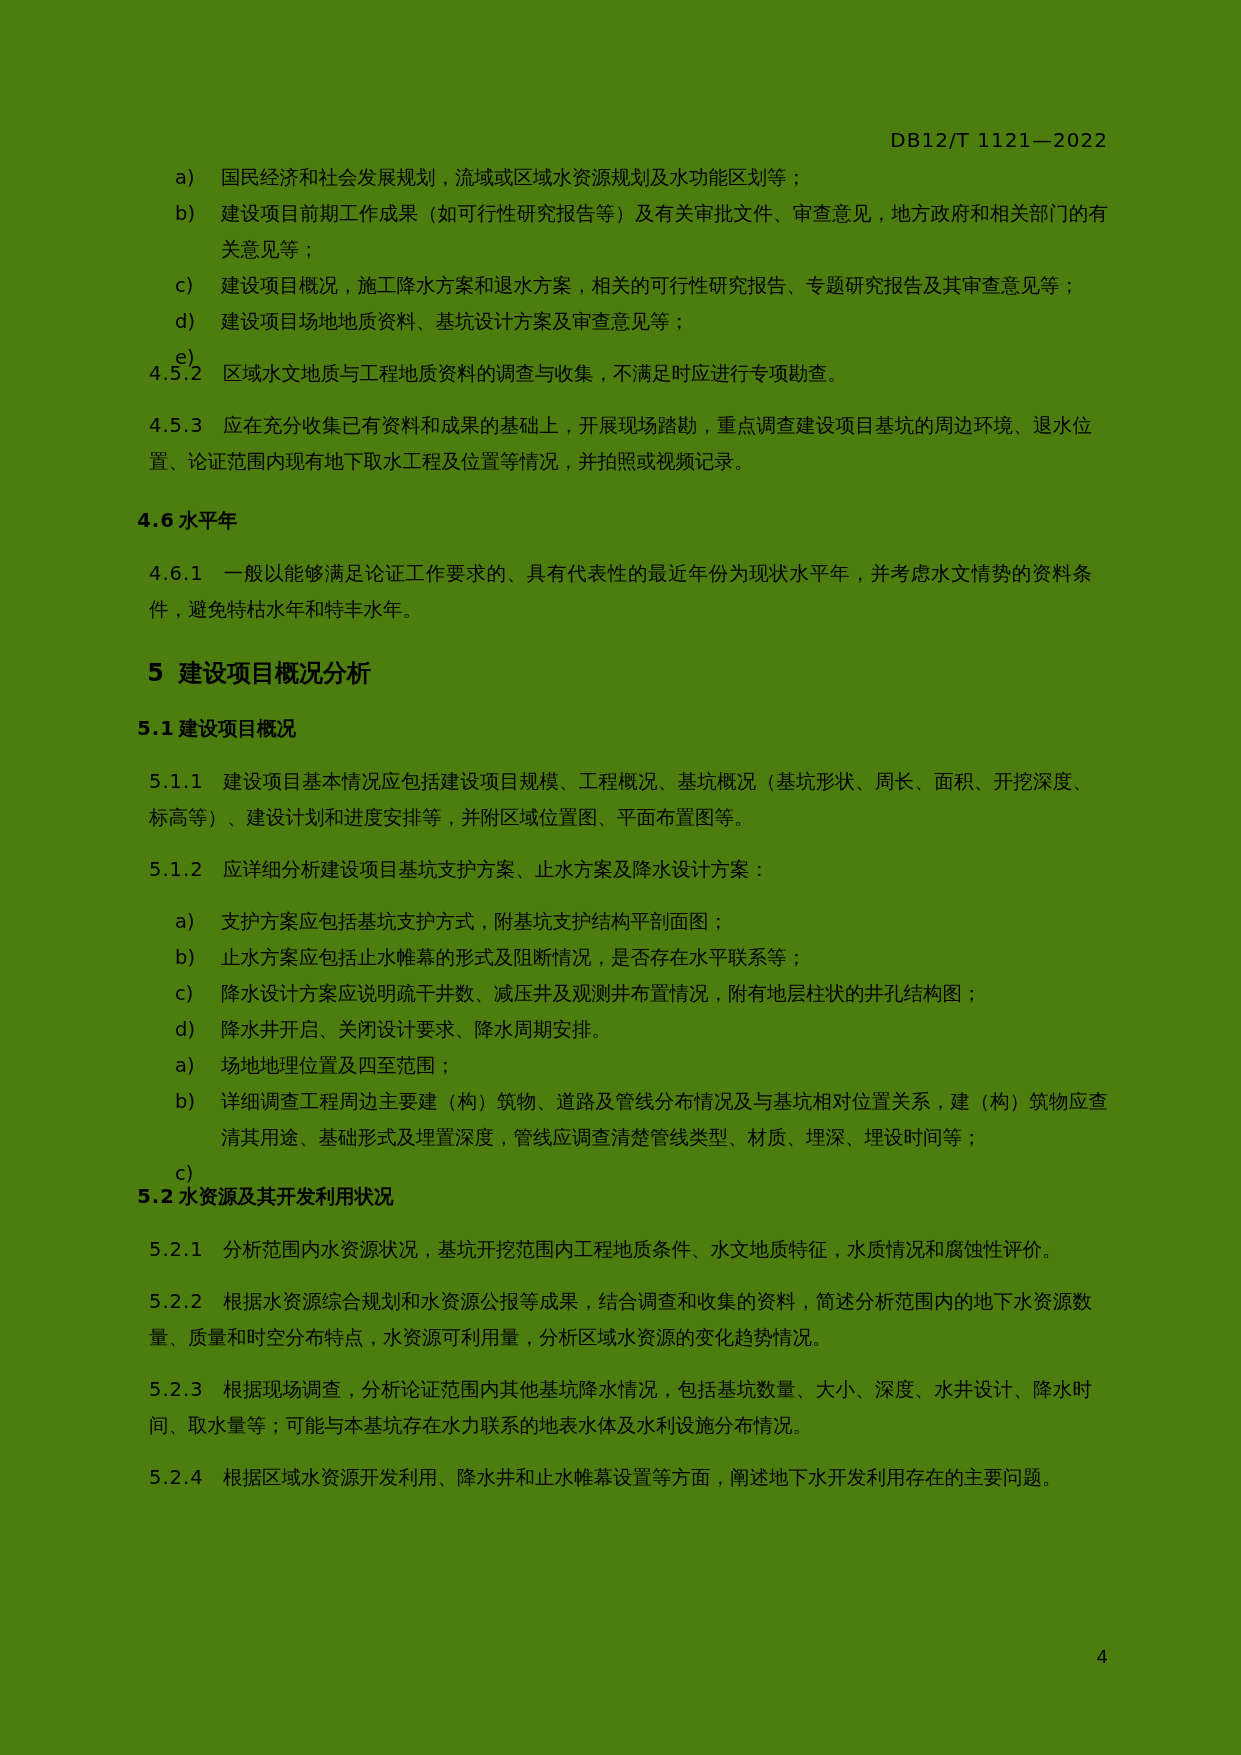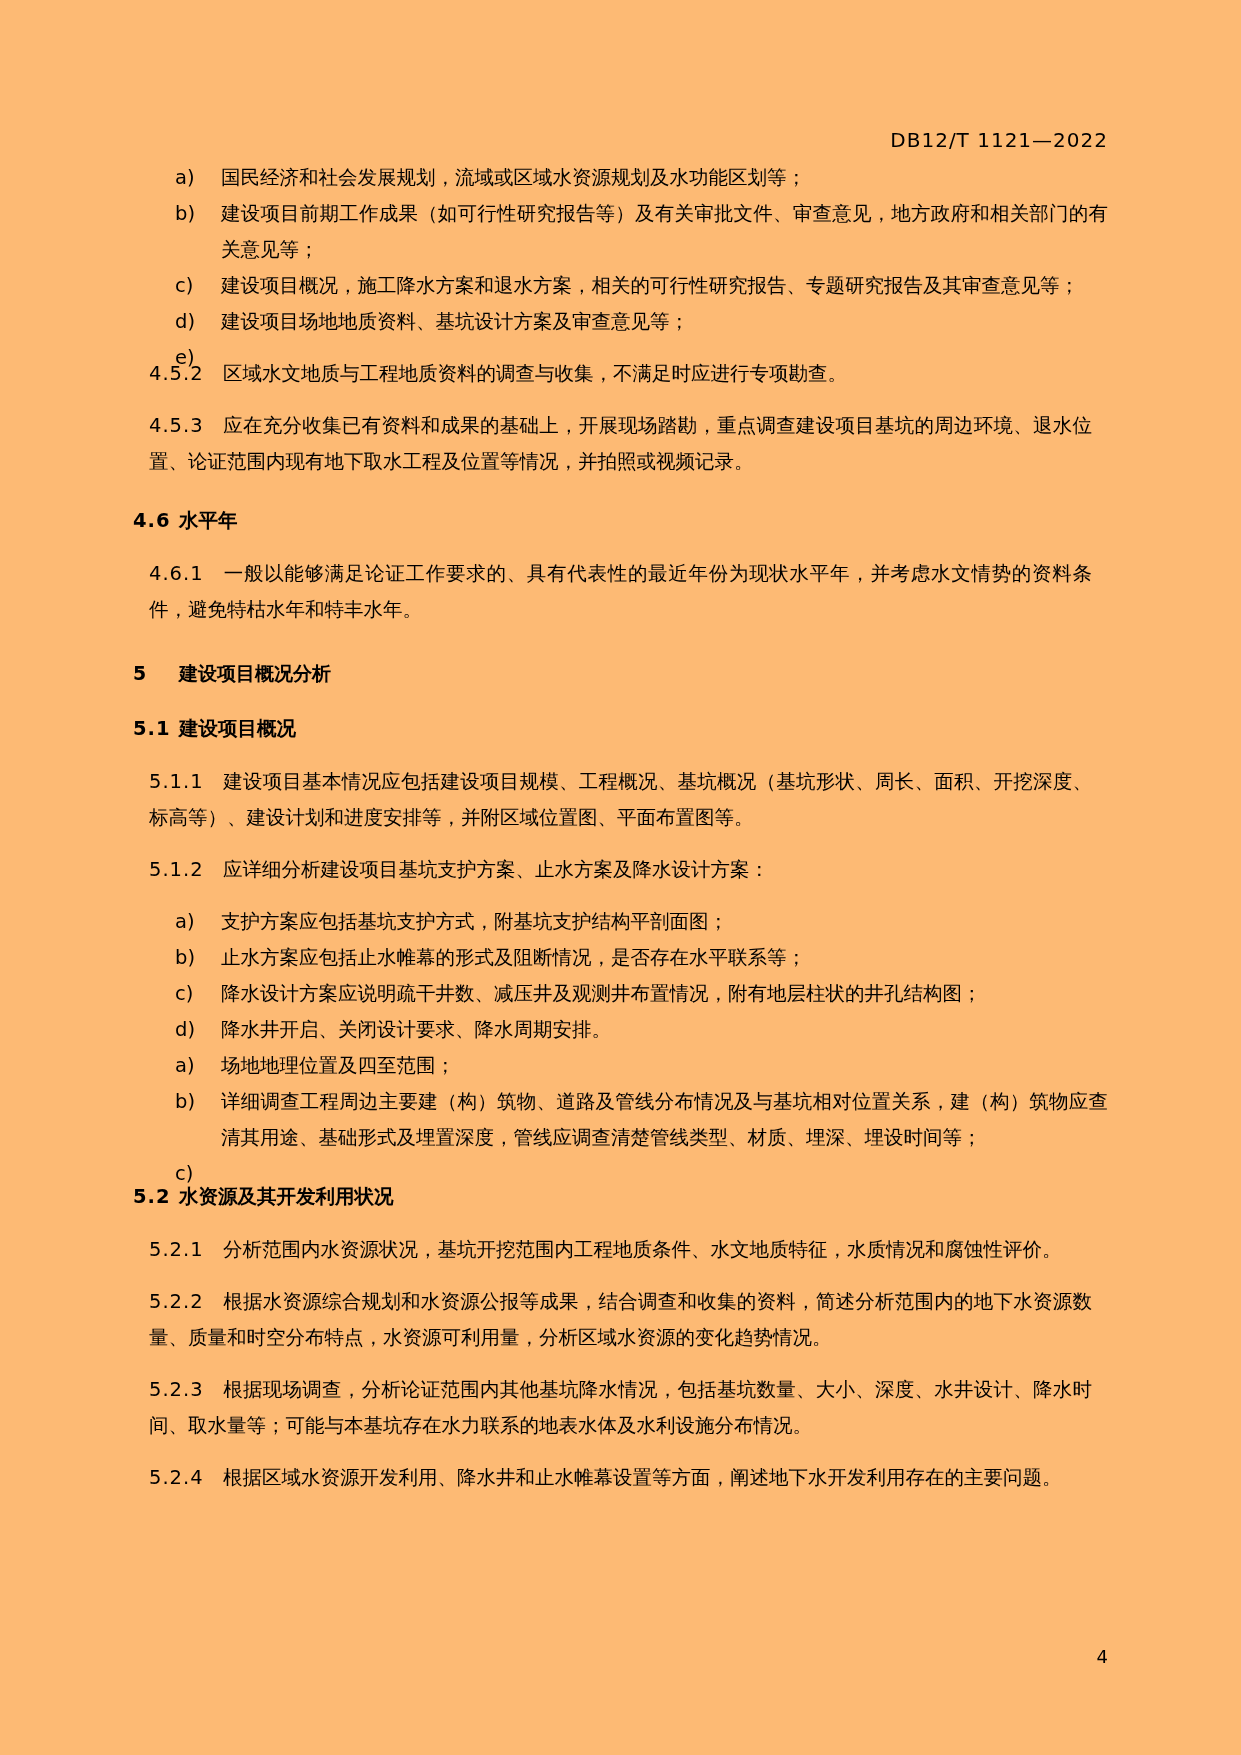--- a/index.html
+++ b/index.html
@@ -8,21 +8,21 @@
     background: #ffffff;
   }
   body {
     font-family: "DejaVu Sans", "Liberation Sans", sans-serif;
     color: #000000;
   }
   .page {
     width: 1241px;
     height: 1755px;
     position: relative;
-    background: #fdba74;
+    background: #4d7c0f;
     box-sizing: border-box;
     padding: 0;
     overflow: hidden;
   }
   .header {
     position: absolute;
     top: 128px;
     right: 133px;
     font-size: 20px;
     letter-spacing: 1px;
@@ -55,35 +55,36 @@
     position: relative;
     padding-left: 0;
     margin: 16px;
   }
   .num-para .num {
     display: inline-block;
     min-width: 74px;
     letter-spacing: 1px;
   }
   h2.section {
-    font-size: 19px;
+    font-size: 24px;
     font-weight: bold;
     margin: 30px 0 24px 0;
     line-height: 30px;
   }
   h3.subsection {
     font-size: 19.5px;
     font-weight: bold;
     margin: 26px 0 20px 0;
     line-height: 30px;
   }
   .sec-num {
     display: inline-block;
     min-width: 46px;
     letter-spacing: 1px;
+    text-align: center;
   }
   .pagenum {
     position: absolute;
     right: 133px;
     bottom: 88px;
     font-size: 18px;
   }
 </style>
 </head>
 <body>

